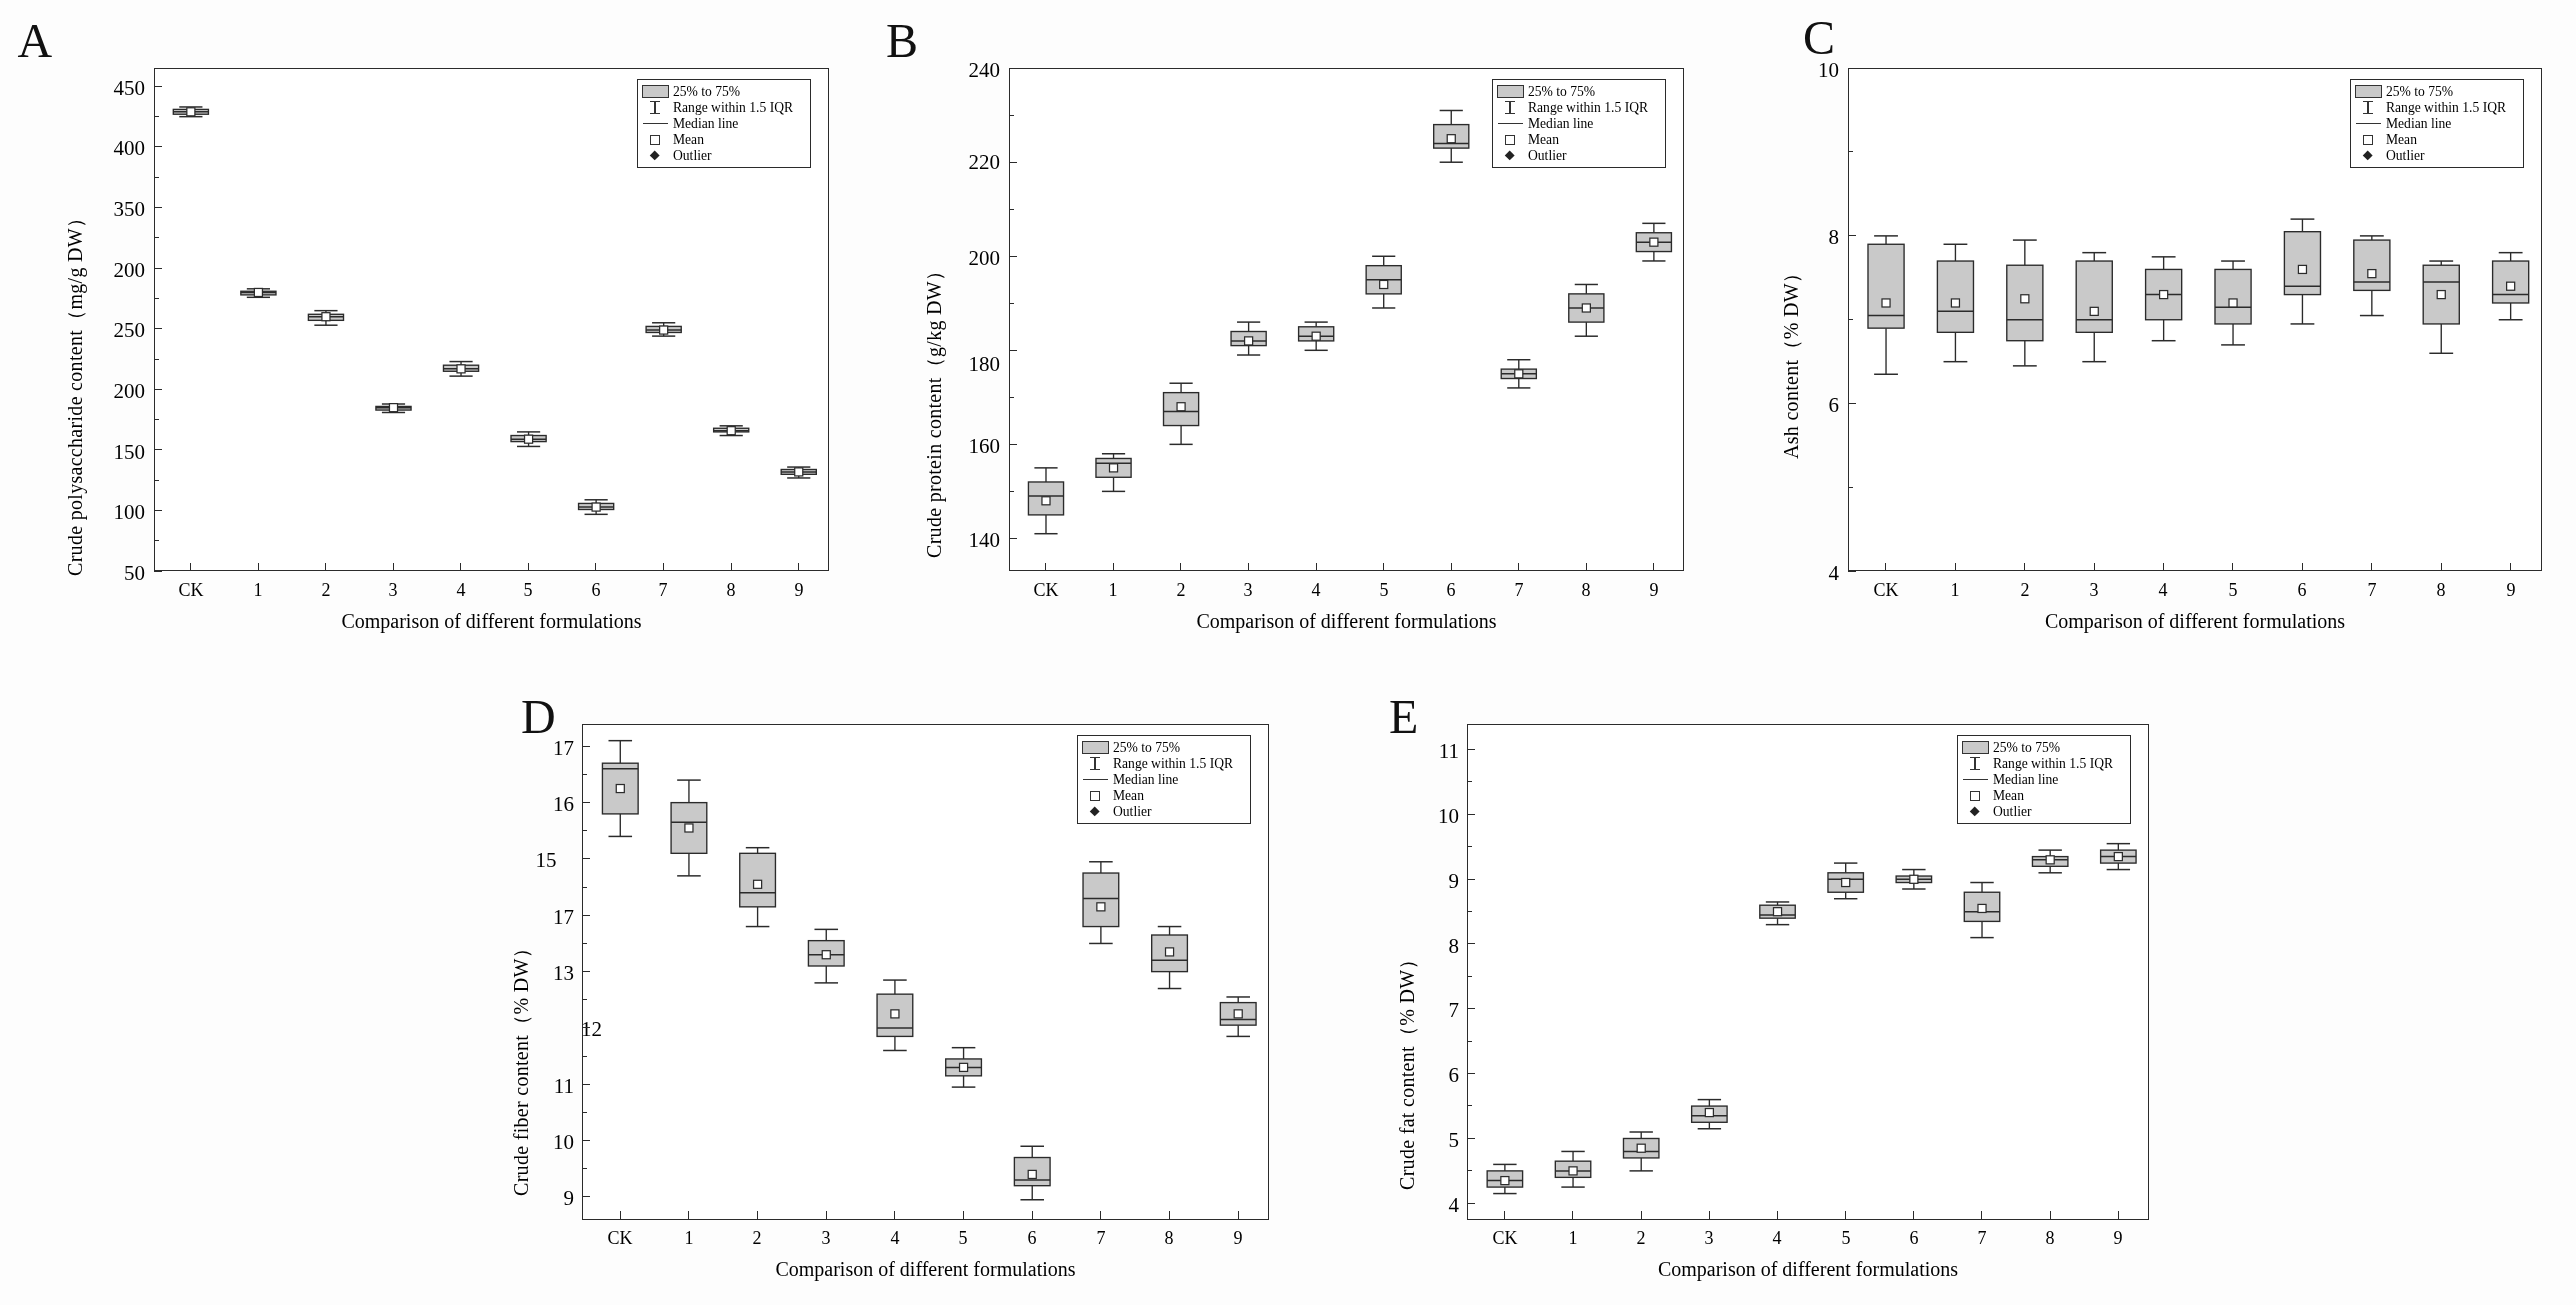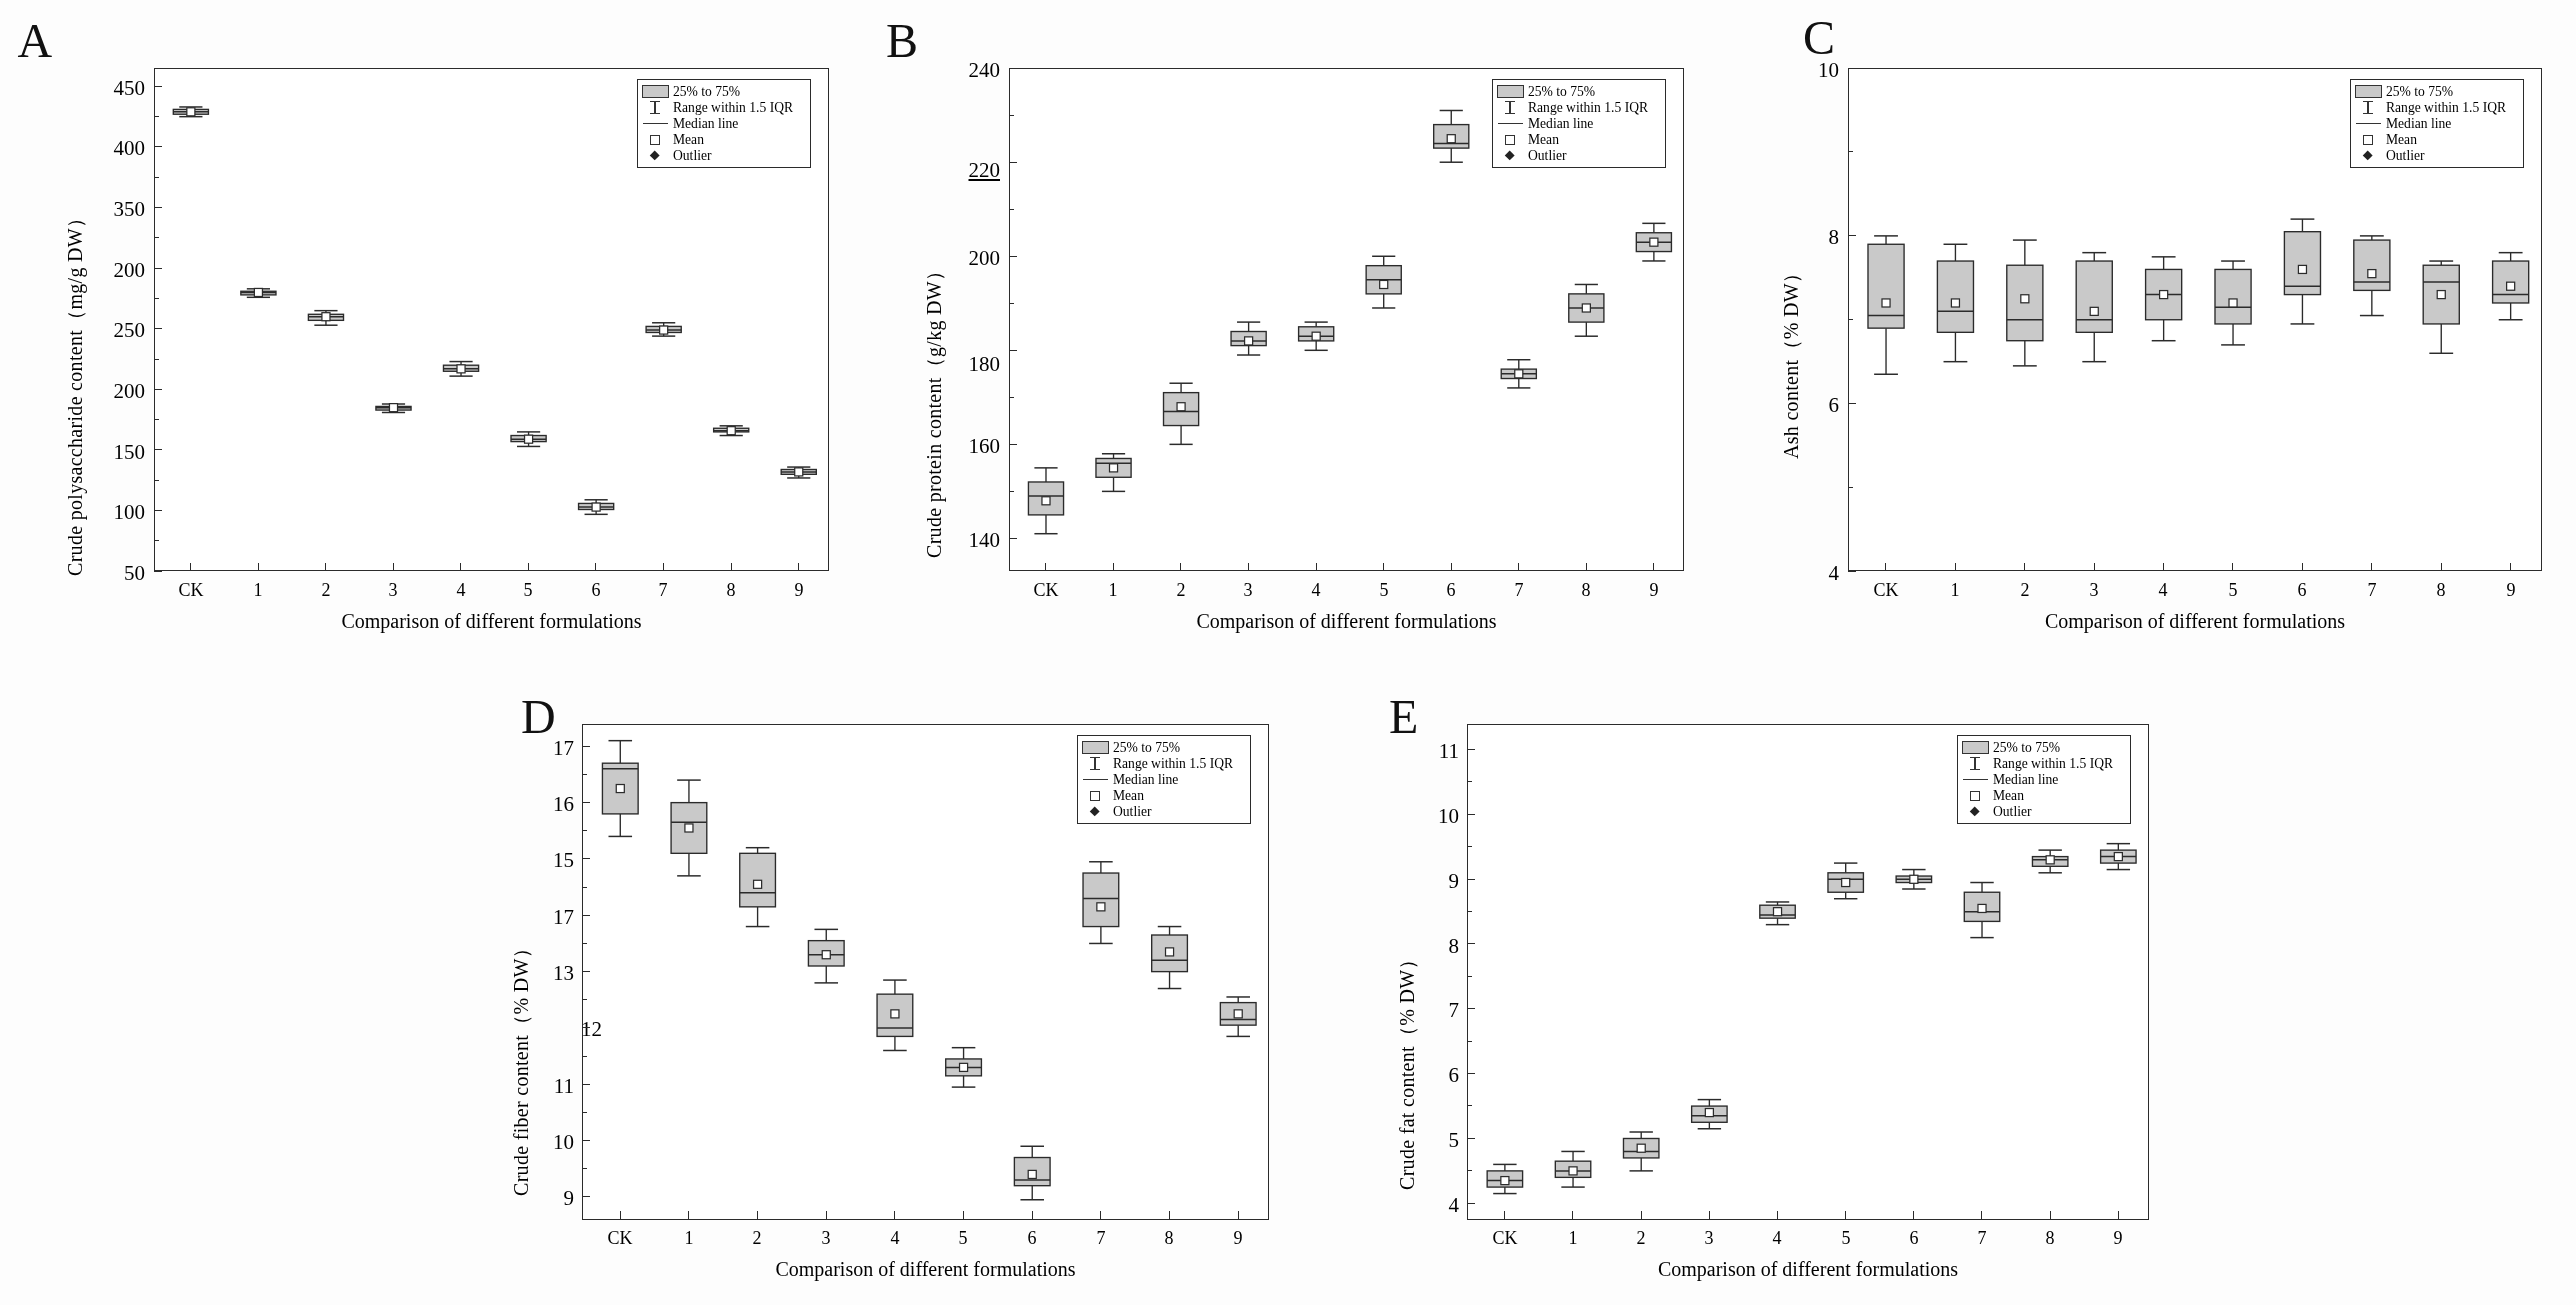--- a/index.html
+++ b/index.html
@@ -389,21 +389,21 @@
     <div class="tickmark" style="left: 1009px; top: 491px; width: 5px; height: 1.2px;"></div>
     <div class="ytick" style="left: 944px; top: 434px; width: 56px;">160</div>
     <div class="tickmark" style="left: 1009px; top: 444px; width: 8px; height: 1.2px;"></div>
     <div class="tickmark" style="left: 1009px; top: 397px; width: 5px; height: 1.2px;"></div>
     <div class="ytick" style="left: 944px; top: 352px; width: 56px;">180</div>
     <div class="tickmark" style="left: 1009px; top: 350px; width: 8px; height: 1.2px;"></div>
     <div class="tickmark" style="left: 1009px; top: 303px; width: 5px; height: 1.2px;"></div>
     <div class="ytick" style="left: 944px; top: 246px; width: 56px;">200</div>
     <div class="tickmark" style="left: 1009px; top: 256px; width: 8px; height: 1.2px;"></div>
     <div class="tickmark" style="left: 1009px; top: 209px; width: 5px; height: 1.2px;"></div>
-    <div class="ytick" style="left: 944px; top: 158px; width: 56px; text-decoration: underline;">220</div>
+    <div class="ytick" style="left: 944px; top: 150px; width: 56px;">220</div>
     <div class="tickmark" style="left: 1009px; top: 162px; width: 8px; height: 1.2px;"></div>
     <div class="tickmark" style="left: 1009px; top: 115px; width: 5px; height: 1.2px;"></div>
     <div class="ytick" style="left: 944px; top: 58px; width: 56px;">240</div>
     <div class="tickmark" style="left: 1009px; top: 68px; width: 8px; height: 1.2px;"></div>
     <div class="tickmark" style="left: 1045px; top: 563px; width: 1.2px; height: 8px;"></div>
     <div class="xtick" style="left: 1009px; top: 580px; width: 74px;">CK</div>
     <div class="tickmark" style="left: 1113px; top: 563px; width: 1.2px; height: 8px;"></div>
     <div class="xtick" style="left: 1076px; top: 580px; width: 74px;">1</div>
     <div class="tickmark" style="left: 1180px; top: 563px; width: 1.2px; height: 8px;"></div>
     <div class="xtick" style="left: 1144px; top: 580px; width: 74px;">2</div>
@@ -647,21 +647,21 @@
     <div class="tickmark" style="left: 582px; top: 1056px; width: 5px; height: 1.2px;"></div>
     <div class="ytick" style="left: 546px; top: 1017px; width: 56px;">12</div>
     <div class="tickmark" style="left: 582px; top: 1027px; width: 8px; height: 1.2px;"></div>
     <div class="tickmark" style="left: 582px; top: 999px; width: 5px; height: 1.2px;"></div>
     <div class="ytick" style="left: 518px; top: 961px; width: 56px;">13</div>
     <div class="tickmark" style="left: 582px; top: 971px; width: 8px; height: 1.2px;"></div>
     <div class="tickmark" style="left: 582px; top: 943px; width: 5px; height: 1.2px;"></div>
     <div class="ytick" style="left: 518px; top: 905px; width: 56px;">17</div>
     <div class="tickmark" style="left: 582px; top: 915px; width: 8px; height: 1.2px;"></div>
     <div class="tickmark" style="left: 582px; top: 887px; width: 5px; height: 1.2px;"></div>
-    <div class="ytick" style="left: 518px; top: 848px; width: 56px;">15</div>
+    <div class="ytick" style="left: 518px; top: 848px; width: 56px; text-align: center;">15</div>
     <div class="tickmark" style="left: 582px; top: 858px; width: 8px; height: 1.2px;"></div>
     <div class="tickmark" style="left: 582px; top: 830px; width: 5px; height: 1.2px;"></div>
     <div class="ytick" style="left: 518px; top: 792px; width: 56px;">16</div>
     <div class="tickmark" style="left: 582px; top: 802px; width: 8px; height: 1.2px;"></div>
     <div class="tickmark" style="left: 582px; top: 774px; width: 5px; height: 1.2px;"></div>
     <div class="ytick" style="left: 518px; top: 736px; width: 56px;">17</div>
     <div class="tickmark" style="left: 582px; top: 746px; width: 8px; height: 1.2px;"></div>
     <div class="tickmark" style="left: 620px; top: 1211px; width: 1.2px; height: 8px;"></div>
     <div class="xtick" style="left: 583px; top: 1228px; width: 74px;">CK</div>
     <div class="tickmark" style="left: 688px; top: 1211px; width: 1.2px; height: 8px;"></div>

